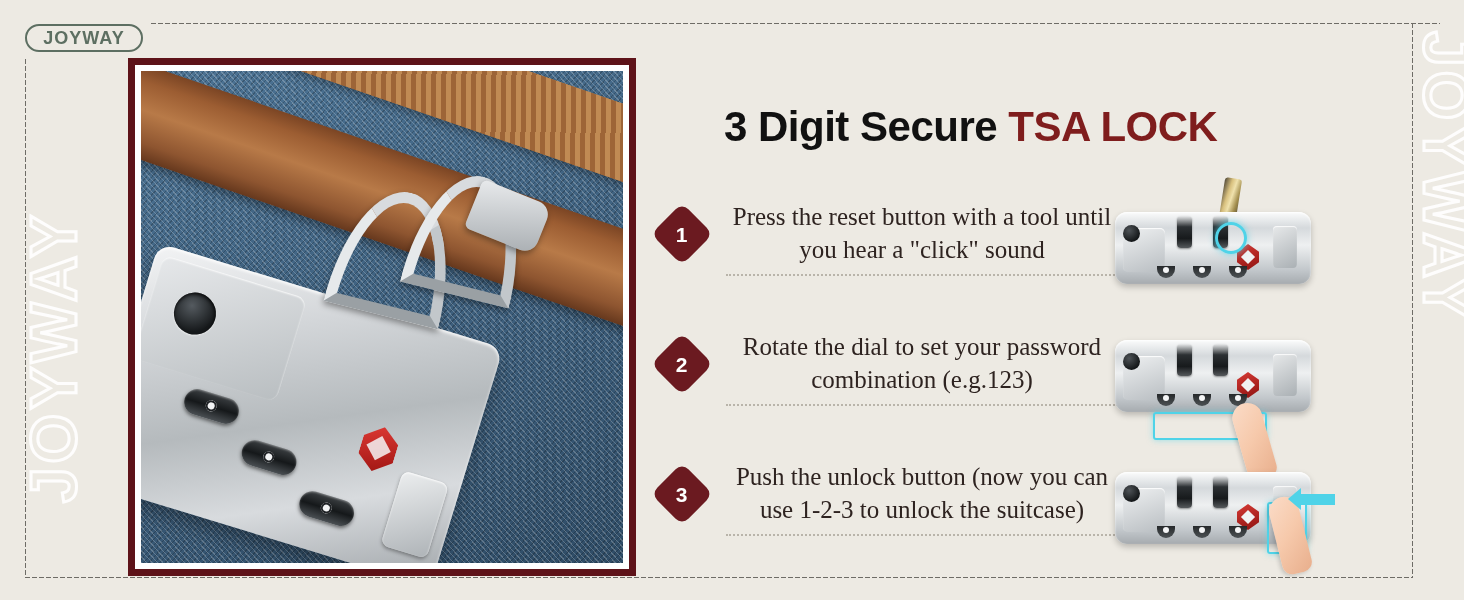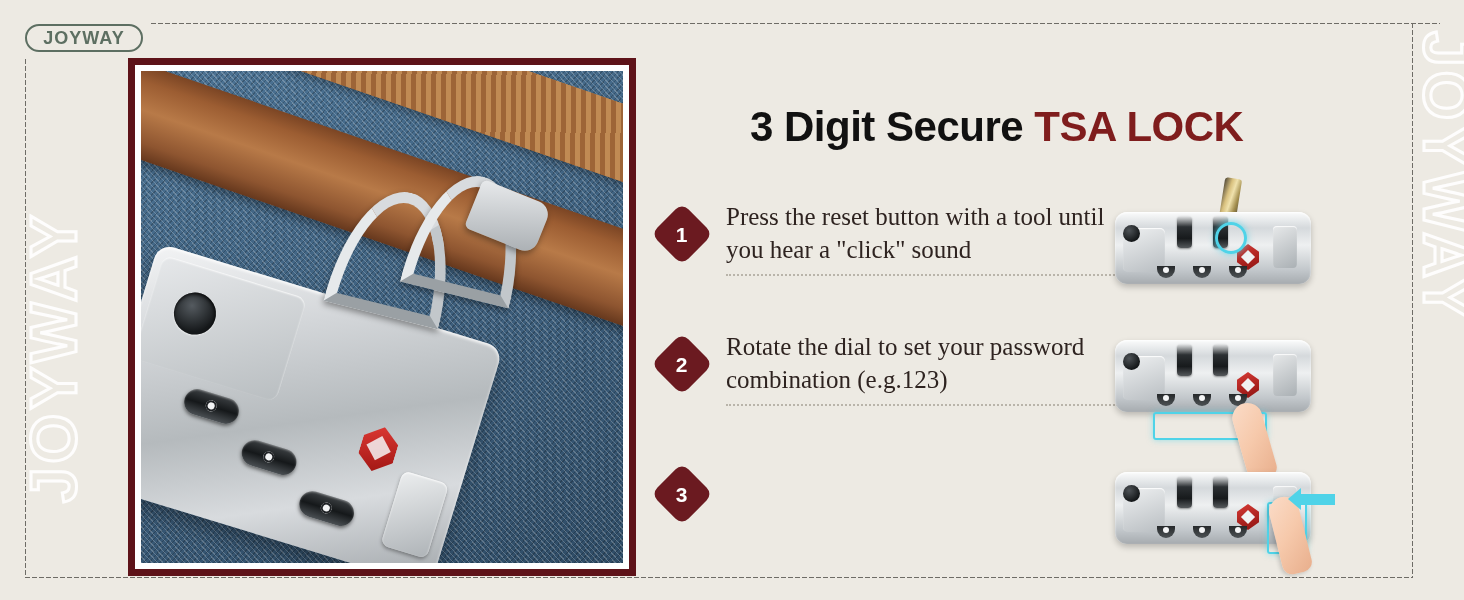--- a/index.html
+++ b/index.html
@@ -243,21 +243,21 @@
   #headline {
     position: absolute;
     left: 724px;
     top: 78px;
     font-size: 42px;
     font-weight: 700;
     letter-spacing: -.5px;
     white-space: nowrap;
     line-height: 1;
   }
-  #headline .primary  { color: #111111; margin-left: 26px; }
+  #headline .primary  { color: #111111; }
   #headline .accent   { color: #7f1d1d; }
 
   #steps {
     position: absolute;
     left: 660px;
     top: 200px;
     width: 760px;
   }
   .step {
     position: relative;
@@ -287,20 +287,21 @@
     position: absolute;
     left: 66px;
     top: 0;
     width: 392px;
     font-family: "Liberation Serif", serif;
     font-size: 25px;
     line-height: 1.32;
     color: #2e2320;
     border-bottom: 2px dotted #b9b4aa;
     padding-bottom: 8px;
+    text-align: center;
   }
 
   
   .illu {
     position: absolute;
     width: 240px;
     height: 110px;
   }
   #illu-1 { left: 1105px; top: 190px; }
   #illu-2 { left: 1105px; top: 318px; }
@@ -505,20 +506,21 @@
     <div class="step-badge">
       <span class="num">2</span>
     </div>
     <div class="step-text">Rotate the dial to set your password combination (e.g.123)</div>
   </div>
 
   <div class="step">
     <div class="step-badge">
       <span class="num">3</span>
     </div>
+    <div class="step-text">Push the unlock button (now you can use 1-2-3 to unlock the suitcase)</div>
   </div>
 
 </div>
 
 <div class="illu" id="illu-1">
   <div class="tool"></div>
   <div class="mini-lock">
     <div class="m-plate"></div>
     <div class="m-key"></div>
     <div class="m-tab t1"></div>

